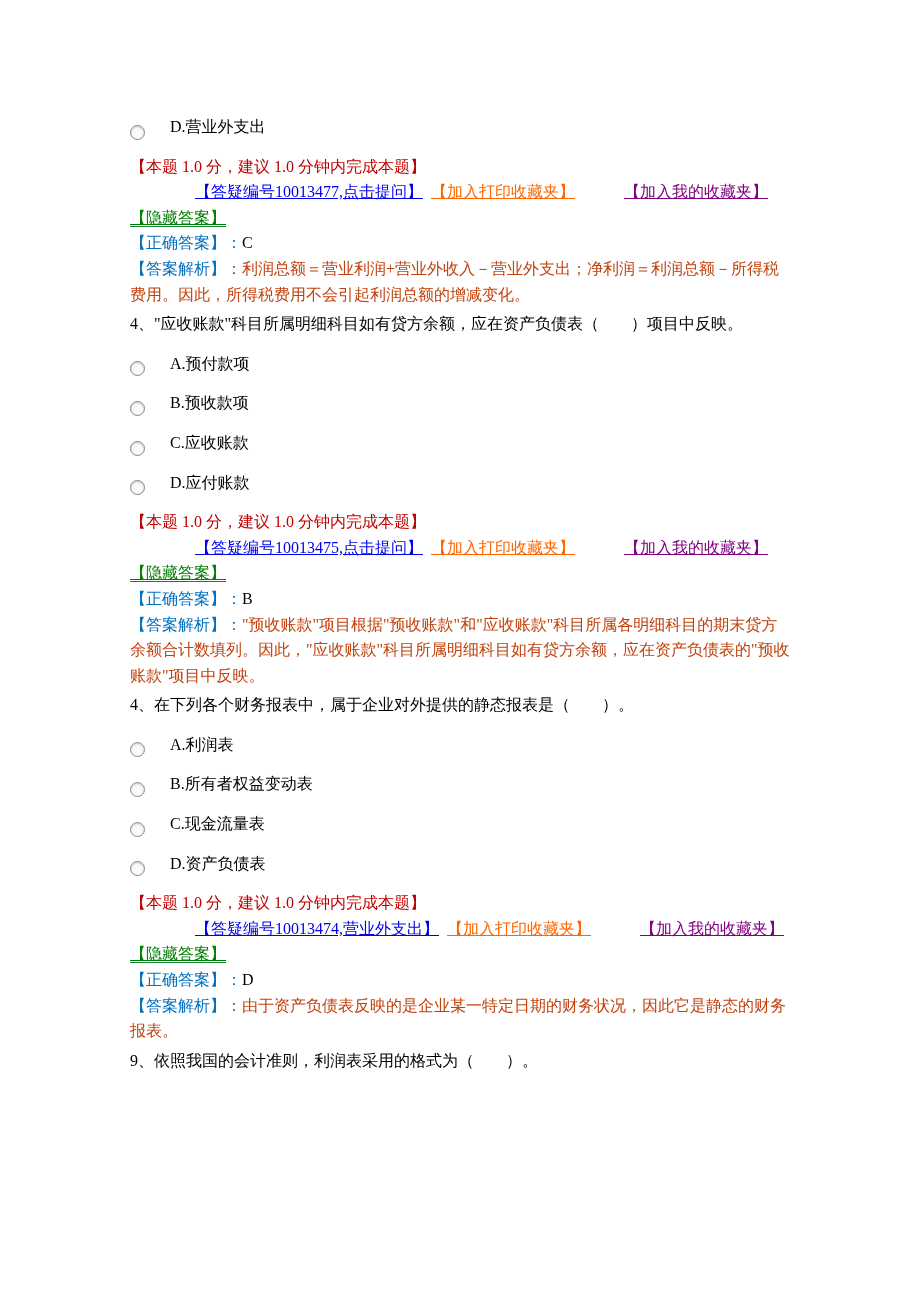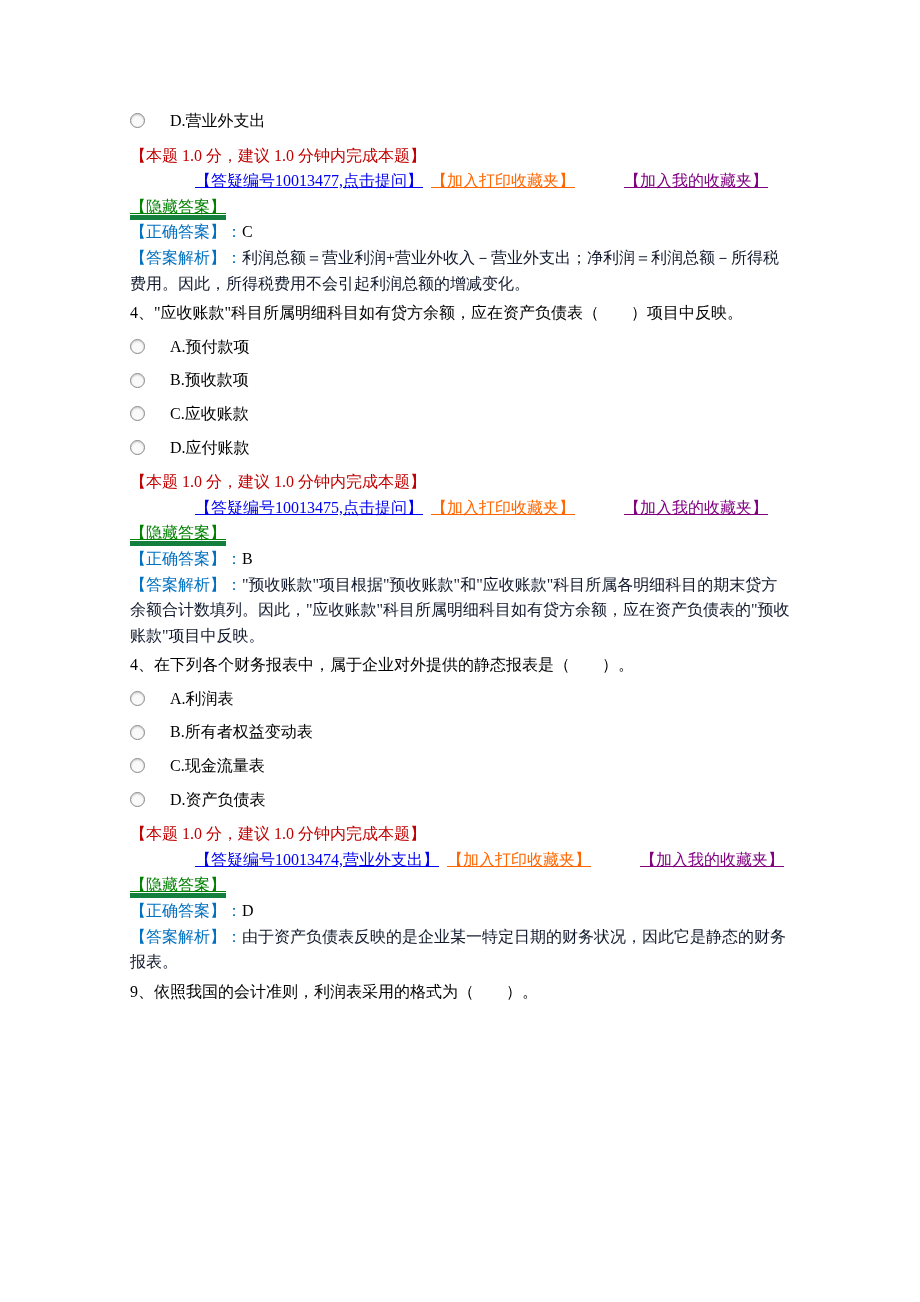--- a/index.html
+++ b/index.html
@@ -7,22 +7,22 @@
       font-size: 16px;
       line-height: 1.6;
       margin: 0;
       padding: 100px 130px 60px 130px;
       width: 920px;
       box-sizing: border-box;
       color: #000;
     }
     .option-row {
       display: flex;
-      align-items: center;
-      margin: 8px 0;
+      align-items: flex-end;
+      margin: 14px 0;
     }
     .radio-btn {
       width: 13px;
       height: 13px;
       border: 1px solid #888;
       border-radius: 50%;
       background: #fafafa;
       display: inline-block;
       margin-right: 25px;
       flex-shrink: 0;
@@ -50,30 +50,30 @@
       text-decoration: underline;
     }
     .link-purple {
       color: #800080;
       text-decoration: underline;
       margin-left: 41px;
     }
     .hide-answer {
       color: #008000;
       text-decoration: underline;
-      border-bottom: 5px solid #15803d;
+      border-bottom: 1px solid #15803d;
     }
     .correct-answer-label {
       color: #0070c0;
     }
     .analysis-label {
       color: #0070c0;
     }
     .body-text {
-      color: #0f172a;
+      color: #c2410c;
     }
     .question-text {
       margin: 4px 0;
     }
     p {
       margin: 0;
     }
   </style>
 </head>
 <body>

